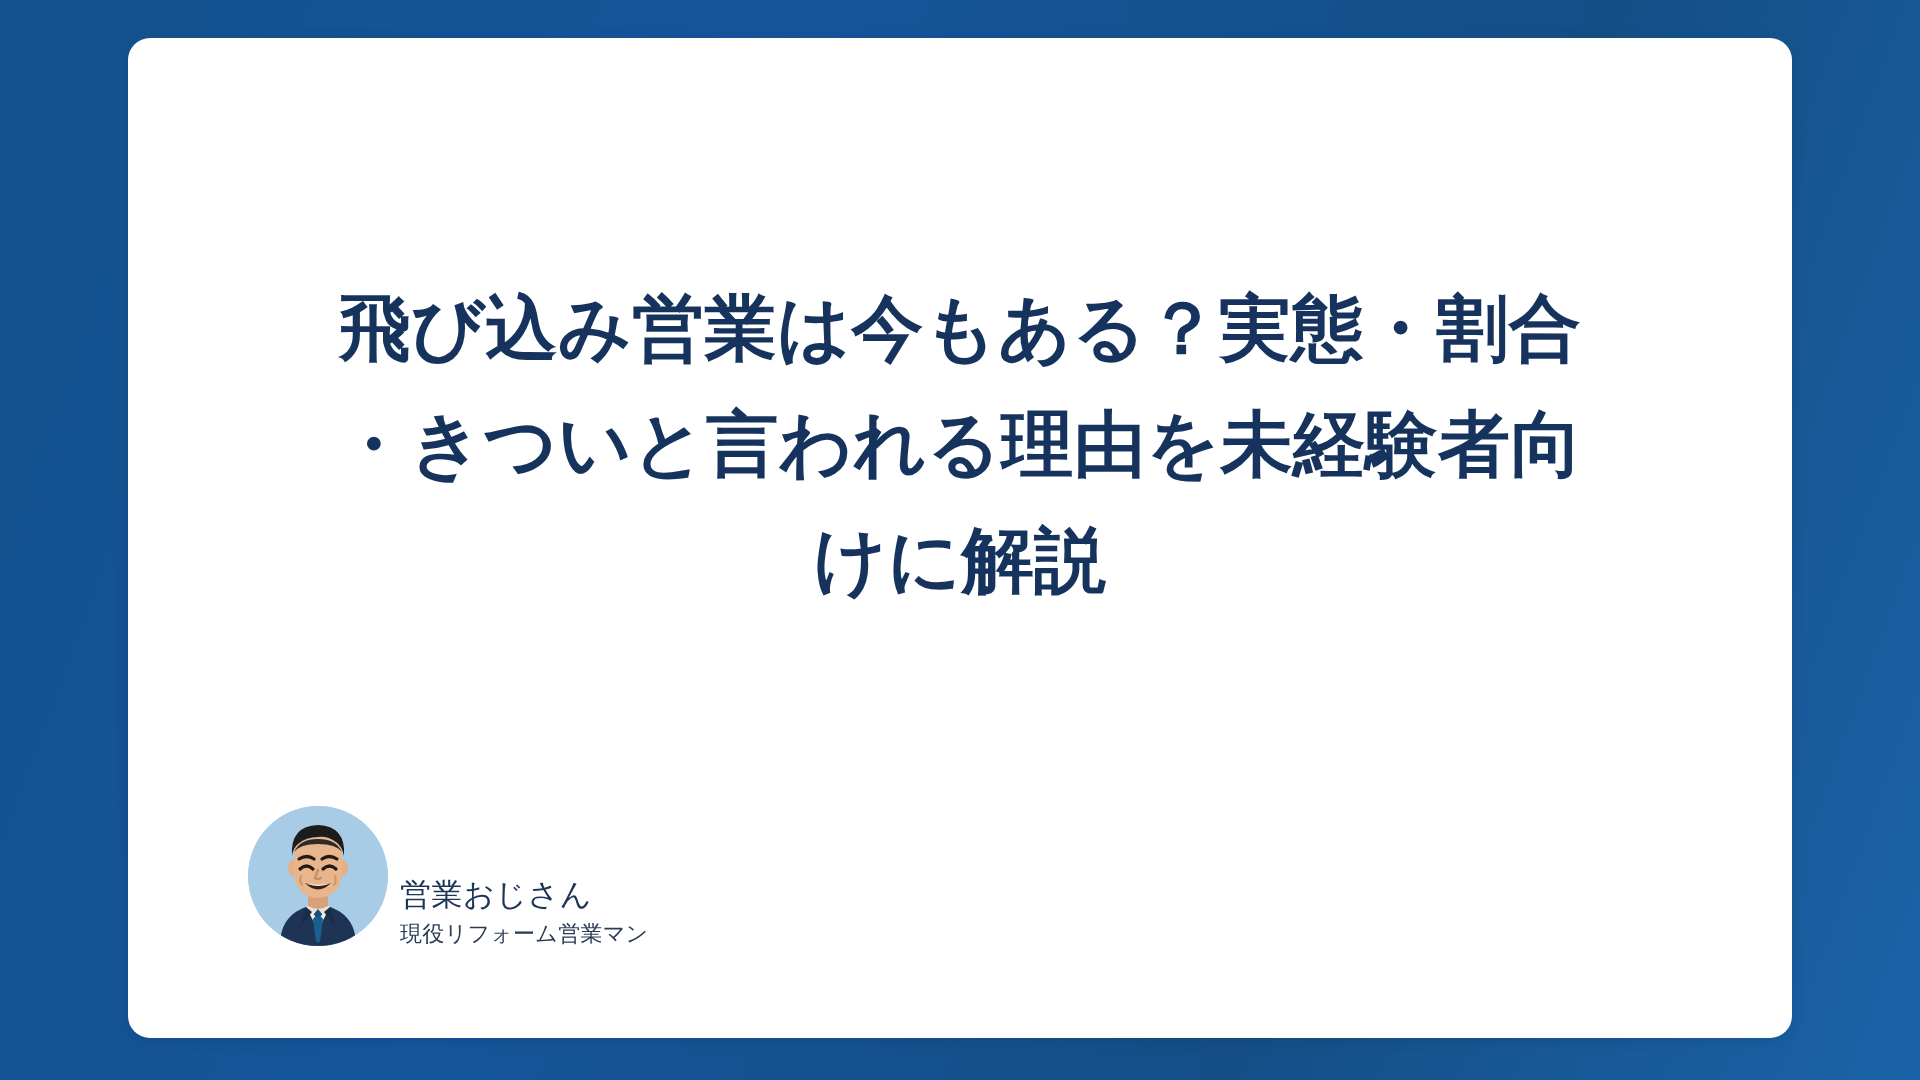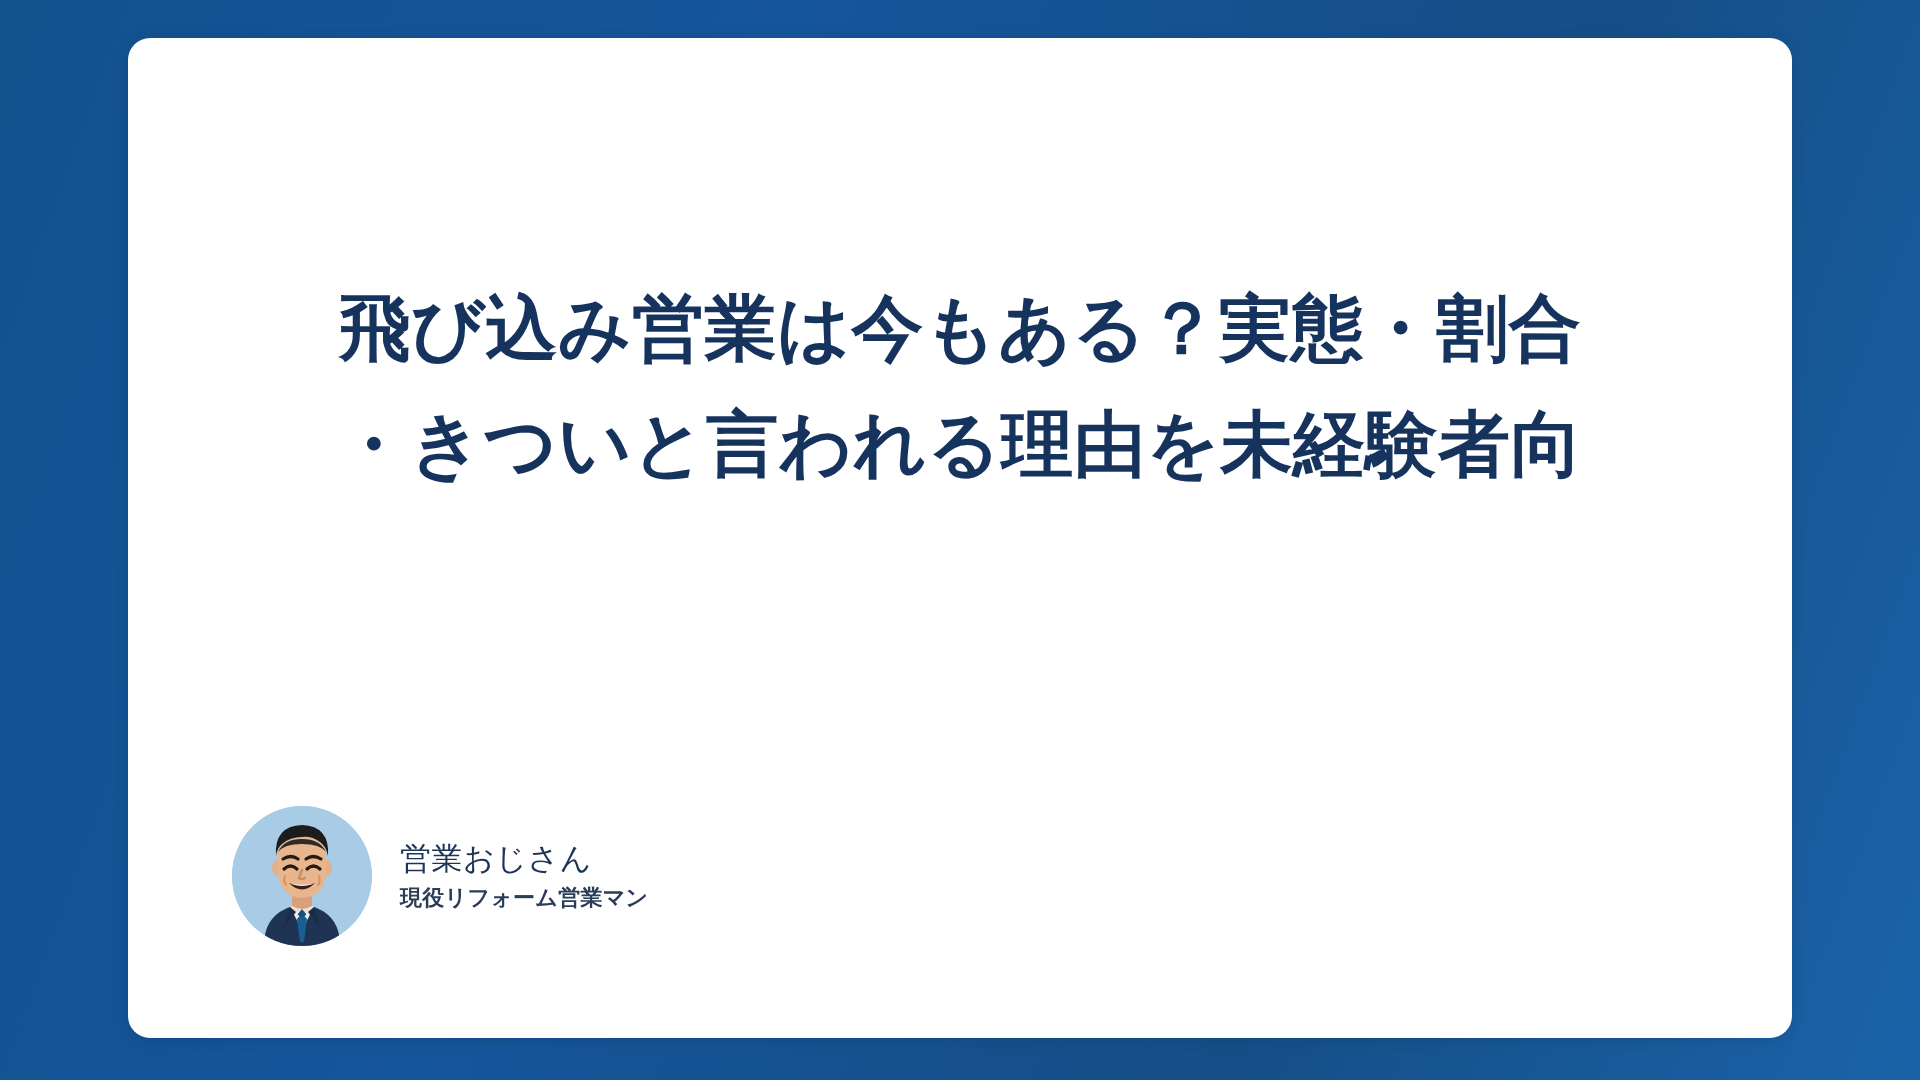--- a/index.html
+++ b/index.html
@@ -50,25 +50,25 @@
     font-size:72px;
     line-height:116px;
     letter-spacing:0.5px;
     text-align:center;
     white-space:nowrap;
   }
 
   
   .author {
     position:absolute;
-    left:104px;
+    left:120px;
     bottom:92px;
     display:flex;
-    align-items:center;
-    gap:28px;
+    align-items:flex-end;
+    gap:12px;
   }
   .avatar {
     width:140px;
     height:140px;
     border-radius:50%;
     background:#a8cbe6;
     overflow:hidden;
     flex:0 0 auto;
     position:relative;
   }
@@ -83,34 +83,35 @@
   .author-name {
     color:#1c3456;
     font-size:31px;
     font-weight:400;
     line-height:1.1;
     letter-spacing:0.5px;
   }
   .author-role {
     color:#2a3c56;
     font-size:22px;
-    font-weight:700;
+    font-weight:400;
     line-height:1.1;
     letter-spacing:0.3px;
   }
 </style>
 </head>
 <body>
 
 <div class="slide-frame">
   <div class="card">
 
     <div class="title-wrap">
       <div class="title-line">飛び込み営業は今もある？実態・割合</div>
       <div class="title-line">・きついと言われる理由を未経験者向</div>
+      <div class="title-line">けに解説</div>
     </div>
 
     <div class="author">
       <div class="avatar">
         <svg viewBox="0 0 140 140" xmlns="http://www.w3.org/2000/svg">
 
           <circle cx="70" cy="70" r="70" fill="#a8cbe6"></circle>
 
           <path d="M32 140 C32 116 44 106 58 101 L82 101 C96 106 108 116 108 140 Z" fill="#1f3354"></path>
 

